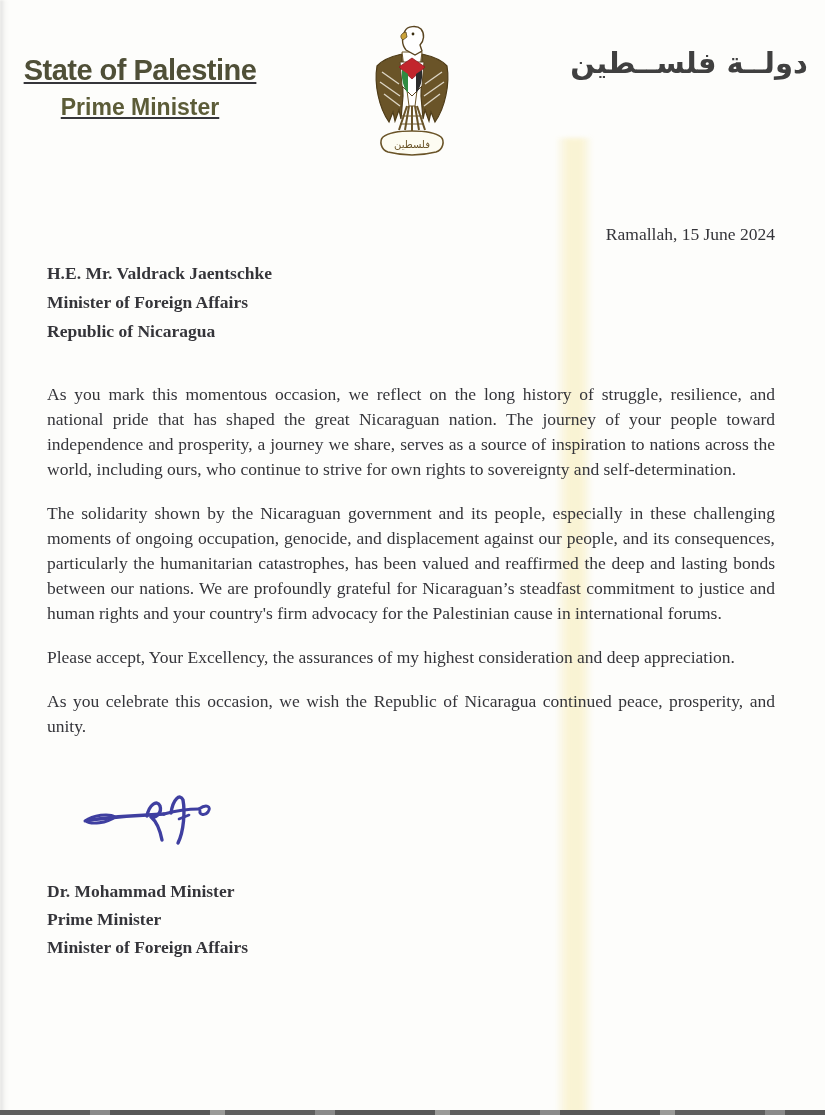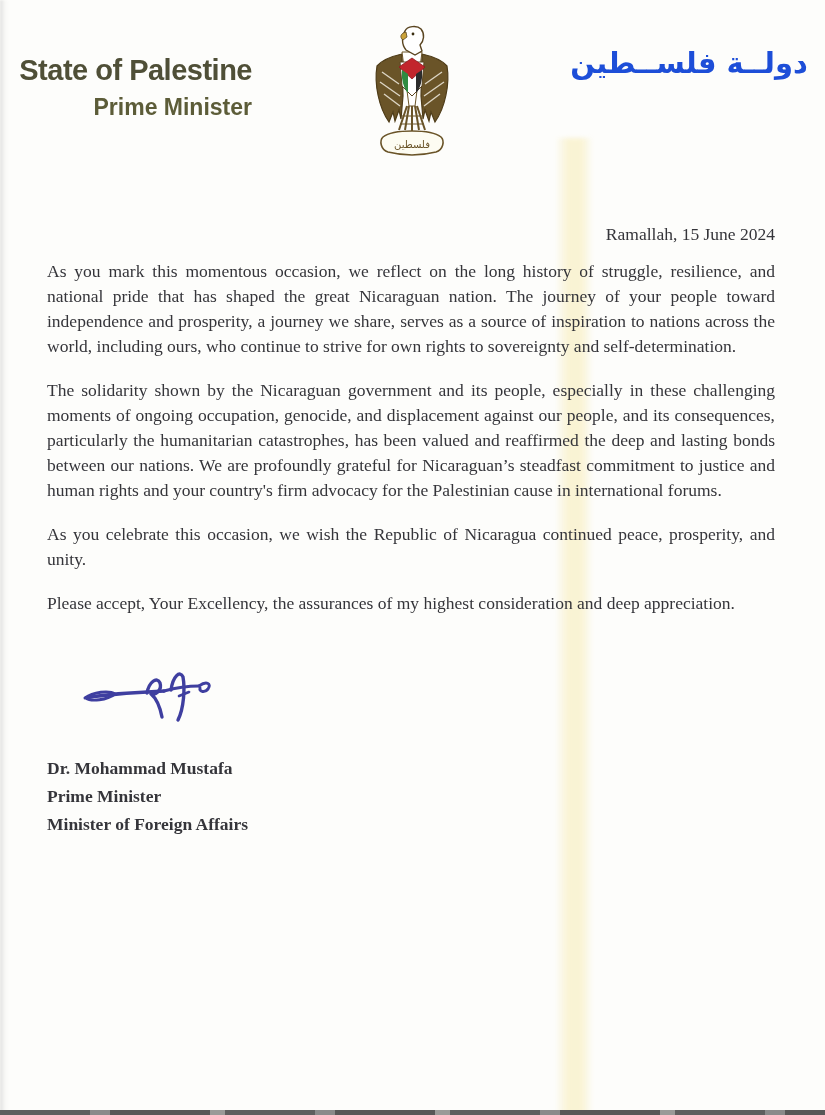--- a/index.html
+++ b/index.html
@@ -25,40 +25,41 @@
     background: linear-gradient(to right, rgba(248,238,190,0.05), rgba(247,235,180,0.55) 35%, rgba(247,235,180,0.55) 70%, rgba(248,238,190,0.05));
     filter: blur(2px);
   }
   .scan-edge-bottom {
     position: absolute; left: 0; right: 0; bottom: 0; height: 5px;
     background: repeating-linear-gradient(to right, #5f5f5f 0 90px, #8a8a8a 90px 110px, #575757 110px 210px, #9a9a98 210px 225px);
     filter: blur(0.6px);
   }
   
   .header-left {
-    position: absolute; left: 12px; top: 54px; width: 240px;
+    position: absolute; left: 20px; top: 54px; width: 240px;
     font-family: "Liberation Sans", sans-serif;
-    text-align: right;
+    text-align: center;
+    text-decoration: underline;
   }
   .org-en-1 {
     font-size: 29px; font-weight: bold; letter-spacing: -0.5px;
     color: #4f4f37;
   }
   .org-en-2 {
     font-size: 23px; font-weight: bold; margin-top: 7px;
     color: #5c5c38;
   }
   .emblem-wrap {
     position: absolute; left: 366px; top: 24px; width: 92px; height: 138px;
   }
   .header-right {
     position: absolute; right: 6px; top: 46px; width: 260px;
     direction: rtl; text-align: center;
     font-family: "DejaVu Sans", sans-serif;
-    color: #1d4ed8;
+    color: #404040;
   }
   .org-ar-1 { font-size: 29px; font-weight: bold; }
   .org-ar-2 { font-size: 23px; font-weight: bold; margin-top: 6px; }
   
   .body-block {
     position: absolute; left: 47px; right: 50px; top: 222px;
     font-size: 17.5px; line-height: 25px;
   }
   .dateline { text-align: right; margin-bottom: 12px; }
   .recipient { font-weight: bold; line-height: 29px; margin-bottom: 36px; }
@@ -110,44 +111,49 @@
   </div>
 
   <div class="header-right">
     <div class="org-ar-1">دولــة فلســطين</div>
   </div>
 
   <div class="body-block">
 
     <div class="dateline">Ramallah, 15 June 2024</div>
 
+    <div class="recipient">
+      <div>H.E. Mr. Valdrack Jaentschke</div>
+      <div>Minister of Foreign Affairs</div>
+      <div>Republic of Nicaragua</div>
+    </div>
 
 
     <p class="para">As you mark this momentous occasion, we reflect on the long history of struggle, resilience, and national pride that has shaped the great Nicaraguan nation. The journey of your people toward independence and prosperity, a journey we share, serves as a source of inspiration to nations across the world, including ours, who continue to strive for own rights to sovereignty and self-determination.</p>
     <p class="para">The solidarity shown by the Nicaraguan government and its people, especially in these challenging moments of ongoing occupation, genocide, and displacement against our people, and its consequences, particularly the humanitarian catastrophes, has been valued and reaffirmed the deep and lasting bonds between our nations. We are profoundly grateful for Nicaraguan’s steadfast commitment to justice and human rights and your country's firm advocacy for the Palestinian cause in international forums.</p>
+    <p class="para">Please accept, Your Excellency, the assurances of my highest consideration and deep appreciation.</p>
     <p class="para">As you celebrate this occasion, we wish the Republic of Nicaragua continued peace, prosperity, and unity.</p>
-    <p class="para">Please accept, Your Excellency, the assurances of my highest consideration and deep appreciation.</p>
 
 
     <div class="signature-wrap">
       <svg width="160" height="64" viewBox="0 0 160 64" xmlns="http://www.w3.org/2000/svg">
         <g fill="none" stroke="#3f3fa0" stroke-linecap="round" stroke-linejoin="round">
           <path d="M6,36 C14,30 30,28 36,32 C28,38 12,40 7,36 Z" stroke-width="3"></path>
           <path d="M10,35 C35,32 60,30 85,29" stroke-width="3.6"></path>
           <path d="M68,31 C70,20 78,14 81,21 C83,27 78,33 72,32 C77,36 81,45 83,55" stroke-width="3.4"></path>
           <path d="M92,28 C94,14 101,8 104,15 C106,26 105,46 99,58" stroke-width="3.4"></path>
           <path d="M85,29 C96,26 108,24 120,24" stroke-width="3.2"></path>
           <path d="M120,24 C127,19 133,21 129,27 C126,31 120,30 121,26" stroke-width="3"></path>
           <path d="M100,34 L110,30" stroke-width="2.6"></path>
         </g>
       </svg>
     </div>
 
     <div class="signatory">
-      <div>Dr. Mohammad Mustafa</div>
+      <div>Dr. Mohammad Minister</div>
       <div>Prime Minister</div>
       <div>Minister of Foreign Affairs</div>
     </div>
 
   </div>
 
   <div class="scan-edge-bottom"></div>
 </div>
 
 </body></html>

